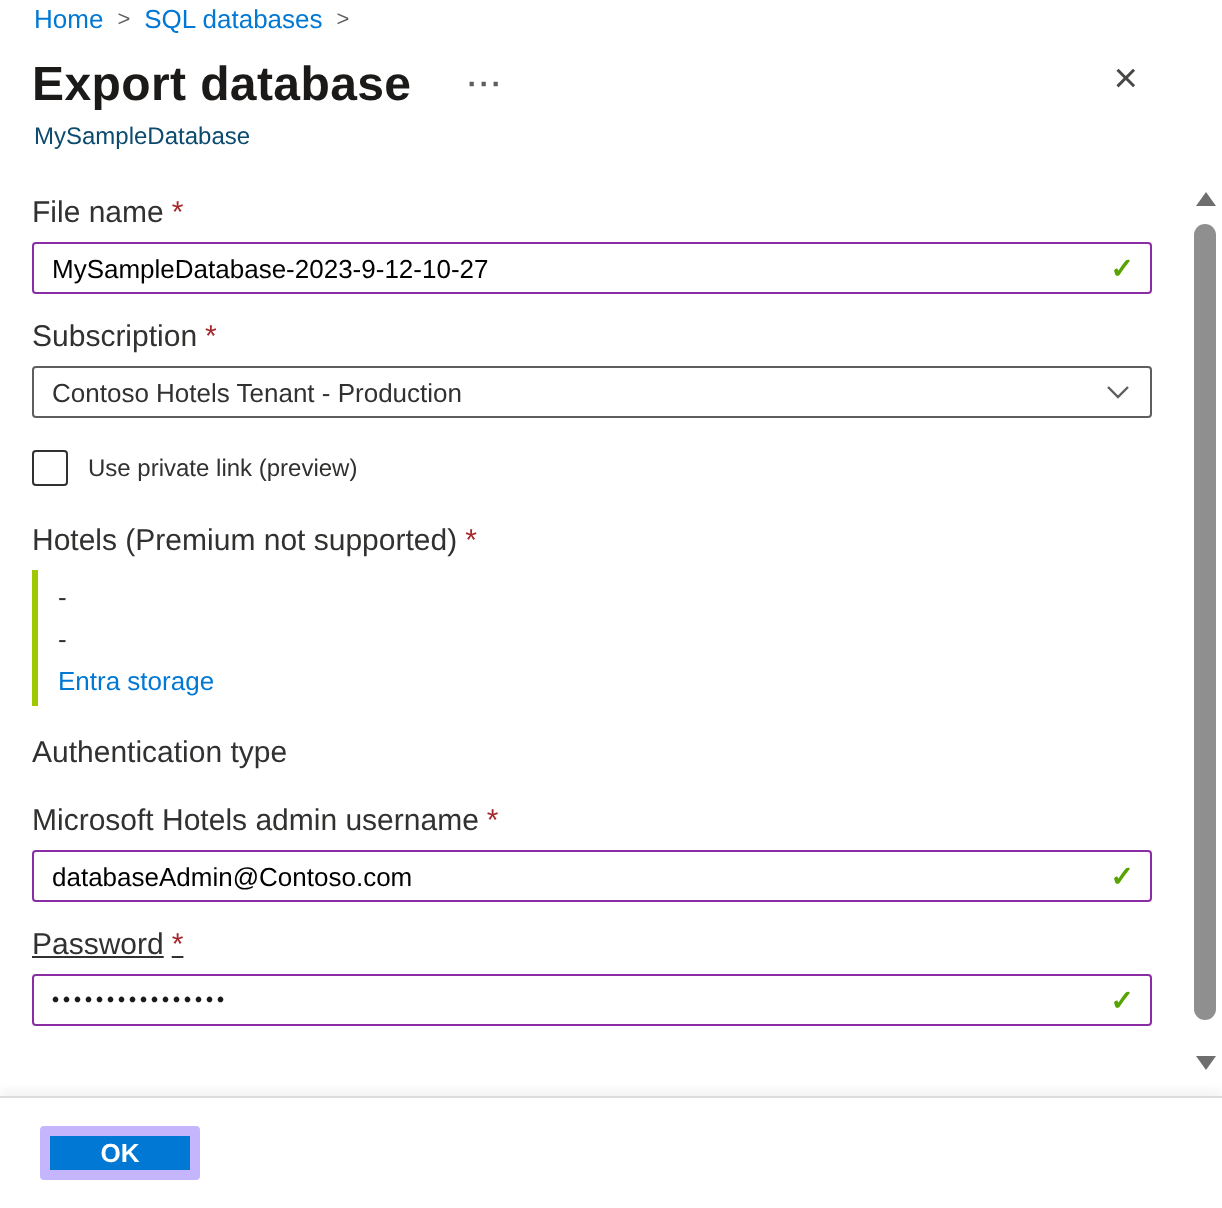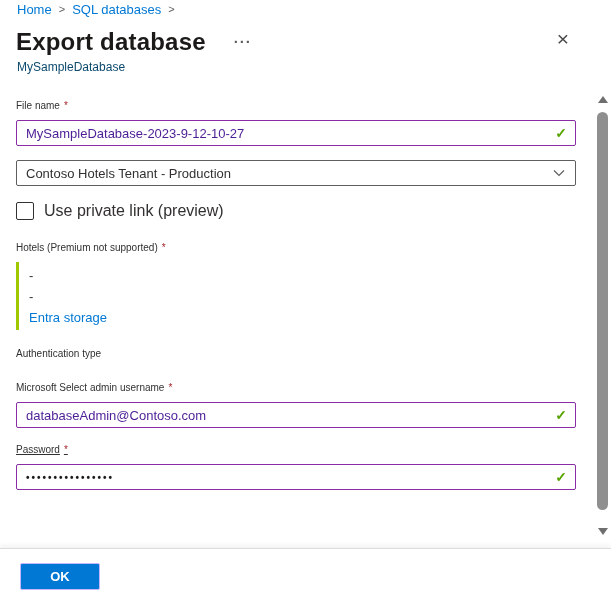--- a/index.html
+++ b/index.html
@@ -15,46 +15,46 @@
   .title-row { margin: 9px 16px 0 16px; display: flex; align-items: center; height: 30px; position: relative; }
   .page-title { font-size: 24px; font-weight: 700; color: #1b1a19; letter-spacing: 0.2px; }
   .ellipsis-btn { margin-left: 26px; color: #605e5c; font-size: 15px; font-weight: 700; letter-spacing: 1px;
                   background: none; border: none; cursor: pointer; line-height: 10px; padding: 2px 2px; }
   .close-btn { position: absolute; right: 24px; top: 2px; background: none; border: none; cursor: pointer;
                color: #494847; font-size: 21px; line-height: 20px; font-weight: 400; padding: 0 2px; }
   .subtitle { margin: 3px 16px 0 17px; font-size: 12px; line-height: 14px; color: #0c4a6e; }
 
   
   .content { margin-top: 24px; padding: 0 35px 0 16px; }
-  .field-label { font-size: 10px; line-height: 16px; margin-bottom: 6px; color: #323130; }
+  .field-label { font-size: 15px; line-height: 16px; margin-bottom: 6px; color: #323130; }
   .req { color: #a4262c; margin-left: 4px; }
 
   .input-wrap { position: relative; }
   .text-input {
     width: 100%; height: 26px; border: 1px solid #8a2da5; border-radius: 2px;
-    padding: 0 30px 0 9px; font-size: 13px; color: #4c1d95; outline: none;
+    padding: 0 30px 0 9px; font-size: 13px; color: #000000; outline: none;
     font-family: "Liberation Sans", sans-serif; background: #fff;
   }
   .valid-check { position: absolute; right: 9px; top: 50%; transform: translateY(-50%);
                  color: #57a300; font-size: 14px; font-weight: 700; pointer-events: none; }
 
   .field { margin-bottom: 14px; }
 
   .select-box {
     height: 26px; border: 1px solid #605e5c; border-radius: 2px; background: #fff;
     display: flex; align-items: center; padding: 0 9px; cursor: pointer; position: relative;
   }
   .select-value { font-size: 13px; color: #323130; flex: 1; }
   .chevron { width: 14px; height: 14px; color: #605e5c; flex: 0 0 auto; }
 
   
   .checkbox-row { display: flex; align-items: center; margin: 16px 0 20px 0; }
   .checkbox { appearance: none; -webkit-appearance: none; width: 18px; height: 18px;
               border: 1px solid #323130; border-radius: 2px; background: #fff; cursor: pointer; margin: 0; }
-  .checkbox-label { font-size: 16px; margin-left: 10px; color: #323130; }
+  .checkbox-label { font-size: 12px; margin-left: 10px; color: #323130; }
 
   
   .storage-field { margin-bottom: 16px; }
   .storage-block { border-left: 3px solid #a0c800; padding: 3px 0 2px 10px; margin-top: 5px; }
   .storage-line { font-size: 13px; line-height: 21px; color: #323130; }
   .storage-link { font-size: 13px; line-height: 21px; color: #0078d4; text-decoration: none; cursor: pointer; display: inline-block; }
 
   .pwd-input { font-size: 10px; letter-spacing: 2px; font-weight: 700; color: #1a1a1a; }
 
   
@@ -67,21 +67,21 @@
             border-bottom: 7px solid #6e6e6e; }
   .tri-down { width: 0; height: 0; border-left: 5px solid transparent; border-right: 5px solid transparent;
               border-top: 7px solid #6e6e6e; }
   .scroll-thumb { position: absolute; left: 3px; top: 20px; width: 11px; height: 398px;
                   background: #8f8f8f; border-radius: 6px; cursor: pointer; }
 
   
   .footer { position: absolute; left: 0; right: 0; bottom: 0; height: 56px; background: #fff;
             border-top: 1px solid #dcdcdc; box-shadow: 0 -3px 5px rgba(0,0,0,0.05); }
   .ok-btn { margin: 14px 0 0 20px; width: 80px; height: 27px; background: #0078d4; color: #ffffff;
-            border: 1px solid #c4b5fd; border-radius: 2px; font-size: 13px; font-weight: 700;
+            border: 5px solid #c4b5fd; border-radius: 2px; font-size: 13px; font-weight: 700;
             cursor: pointer; font-family: "Liberation Sans", sans-serif; }
 </style>
 </head>
 <body>
 
 <nav class="breadcrumb">
   <a>Home</a><span class="crumb-sep">&gt;</span><a>SQL databases</a><span class="crumb-sep">&gt;</span>
 </nav>
 
 <div class="title-row">
@@ -101,20 +101,23 @@
     <div class="field-label">
       <span>File name</span><span class="req">*</span>
     </div>
     <div class="input-wrap">
       <input class="text-input" type="text" value="MySampleDatabase-2023-9-12-10-27" style="">
       <span class="valid-check">✓</span>
     </div>
   </div>
 
   <div class="field">
+    <div class="field-label">
+      <span>Subscription</span><span class="req">*</span>
+    </div>
     <div class="select-box">
       <span class="select-value">Contoso Hotels Tenant - Production</span>
       <svg class="chevron" viewBox="0 0 14 14" fill="none">
         <polyline points="2,4.5 7,9.5 12,4.5" stroke="currentColor" stroke-width="1.2" fill="none"></polyline>
       </svg>
     </div>
   </div>
 
   <div class="checkbox-row">
     <input type="checkbox" class="checkbox" style="">
@@ -133,21 +136,21 @@
   </div>
 
   <div class="field">
     <div class="field-label">
       <span>Authentication type</span>
     </div>
   </div>
 
   <div class="field" style="margin-top:18px;">
     <div class="field-label">
-      <span>Microsoft Select admin username</span><span class="req">*</span>
+      <span>Microsoft Hotels admin username</span><span class="req">*</span>
     </div>
     <div class="input-wrap">
       <input class="text-input" type="text" value="databaseAdmin@Contoso.com" style="">
       <span class="valid-check">✓</span>
     </div>
   </div>
 
   <div class="field" style="margin-top:4px;text-decoration:underline;">
     <div class="field-label">
       <span>Password</span><span class="req">*</span>

